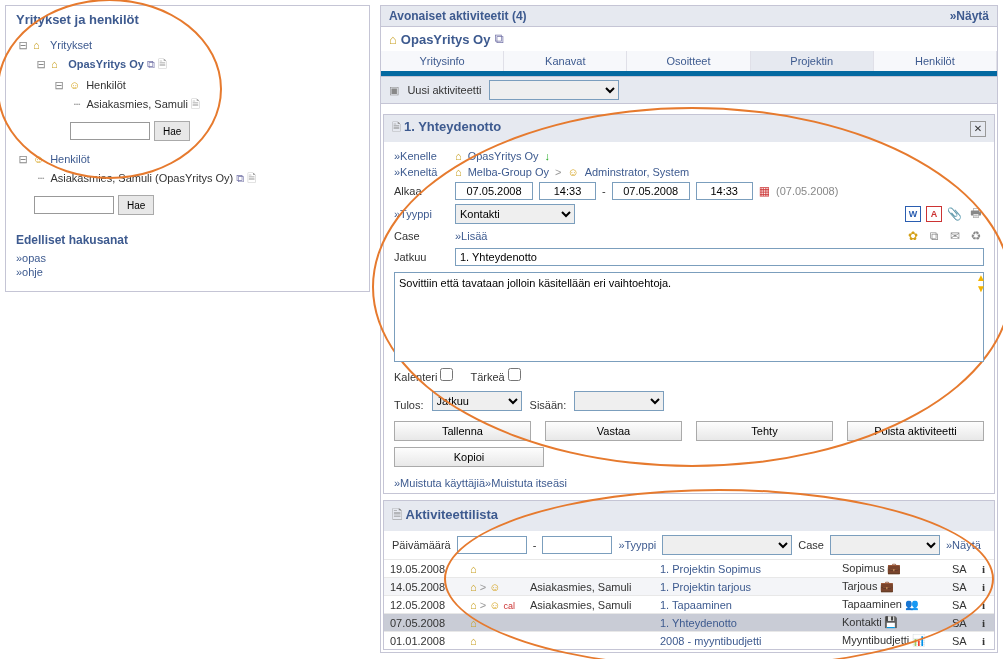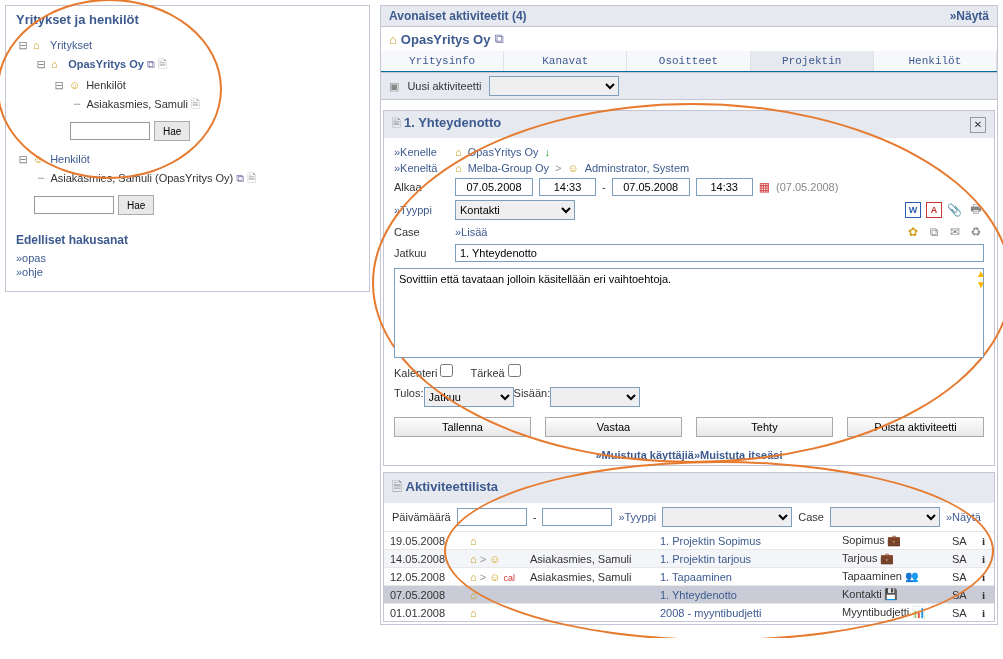--- a/index.html
+++ b/index.html
@@ -21,46 +21,46 @@
 .icon-home { color: #c9a227; }
 .icon-person { color: #d4a017; }
 .link { color: #3d5a8f; text-decoration: none; }
 .link-bold { font-weight: bold; color: #3d5a8f; }
 .prev-searches { padding: 6px 10px 12px 10px; }
 .prev-searches-title { color: #3d5a8f; font-weight: bold; font-size: 12px; margin-bottom: 4px; }
 .prev-item { color: #3d5a8f; padding: 1px 0; cursor: pointer; }
 
 .header-bar { background: #e6e9f0; border: 1px solid #c5c5d5; display: flex; justify-content: space-between; align-items: center; padding: 3px 8px; font-weight: bold; color: #3d5a8f; font-size: 12px; }
 .company-header { padding: 4px 8px; color: #3d5a8f; font-weight: bold; font-size: 13px; display: flex; align-items: center; gap: 4px; }
-.tabs { display: flex; border-bottom: 1px solid #0369a1; font-family: Liberation Mono, monospace; }
+.tabs { display: flex; border-bottom: 5px solid #0369a1; }
 .tab { flex: 1; text-align: center; padding: 4px 6px; color: #3d5a8f; cursor: pointer; border-right: 1px solid #e0e0e8; background: #f7f8fb; font-size: 11px;}
 .tab.active { background: #e6e9f0; }
 .new-activity-row { background: #e6e9f0; padding: 3px 8px; border-top: 1px solid #c5c5d5; border-bottom: 1px solid #c5c5d5; display: flex; align-items: center; gap: 8px; }
 .new-activity-row select { width: 130px; height: 20px; border: 1px solid #7b9ebd; font-size: 11px; }
 
 .activity-panel { border: 1px solid #c5c5d5; margin: 10px 2px 6px 2px; position: relative; }
 .activity-title-bar { background: #e6e9f0; padding: 4px 8px; display: flex; justify-content: space-between; align-items: center; }
 .activity-title { color: #3d5a8f; font-weight: bold; font-size: 13px; }
 .close-x { width: 16px; height: 16px; border: 1px solid #999; text-align: center; line-height: 14px; cursor: pointer; font-size: 10px; }
 .activity-body { padding: 6px 10px; }
 .form-row { display: flex; align-items: center; gap: 6px; padding: 2px 0; }
 .form-label { width: 55px; color: #333; }
 .form-link-label { color: #3d5a8f; cursor: pointer; }
 .date-input { width: 78px; height: 18px; border: 1px solid #7b9ebd; font-size: 11px; padding: 1px 3px; text-align: center; }
 .time-input { width: 57px; height: 18px; border: 1px solid #7b9ebd; font-size: 11px; padding: 1px 3px; text-align: center; }
 .select-input { height: 20px; border: 1px solid #7b9ebd; font-size: 11px; }
 .otsikko-input { flex: 1; height: 18px; border: 1px solid #7b9ebd; font-size: 11px; padding: 1px 4px; }
 .textarea-box { width: 100%; height: 90px; border: 1px solid #7b9ebd; font-size: 11px; padding: 4px; margin-top: 4px; resize: none; font-family: inherit; }
 .checkbox-row { display: flex; gap: 14px; align-items: center; padding: 4px 0; }
 .checkbox-row input[type=checkbox] { margin-right: 3px; }
-.result-row { display: flex; align-items: flex-start; padding: 4px 0; }
+.result-row { display: flex; gap: 8px; align-items: flex-end; padding: 4px 0; }
 .btn-row { display: flex; gap: 14px; padding: 6px 0 2px 0; flex-wrap: wrap; }
 .btn { flex: 1; min-width: 120px; padding: 3px 10px; background: linear-gradient(#fdfdfd,#e8e8e8); border: 1px solid #aaa; cursor: pointer; font-size: 11px; text-align: center; }
 .copy-btn { width: 150px; margin-top: 4px; }
-.remind-row { display: flex; justify-content: center; padding: 4px 10px; color: #3d5a8f; font-weight: bold; }
+.remind-row { display: flex; justify-content: flex-start; padding: 4px 10px; color: #3d5a8f; }
 .icon-group-right { margin-left: auto; display: flex; gap: 5px; font-size: 14px; }
 .small-icon { width: 16px; height: 16px; display: inline-flex; align-items: center; justify-content: center; font-size: 12px; cursor: pointer; }
 
 .activity-list-panel { border: 1px solid #c5c5d5; margin: 6px 2px 2px 2px; }
 .al-title { background: #e6e9f0; padding: 4px 8px; color: #3d5a8f; font-weight: bold; font-size: 13px; }
 .al-filter { padding: 4px 8px; display: flex; align-items: center; gap: 6px; flex-wrap: nowrap; }
 .al-filter input[type=text] { width: 70px; height: 18px; border: 1px solid #7b9ebd; font-size: 11px; }
 .al-filter select { height: 20px; border: 1px solid #7b9ebd; font-size: 11px; }
 .al-table { width: 100%; border-collapse: collapse; font-size: 11px; }
 .al-table td { padding: 2px 6px; border-top: 1px solid #e8e8e8; white-space: nowrap; }
@@ -234,20 +234,23 @@
             <select class="select-input" style="width:90px;"><option>Jatkuu</option></select>
             <span>Sisään:</span>
             <select class="select-input" style="width:90px;"><option></option></select>
           </div>
           <div class="btn-row">
             <button class="btn">Tallenna</button>
             <button class="btn">Vastaa</button>
             <button class="btn">Tehty</button>
             <button class="btn">Poista aktiviteetti</button>
           </div>
+          <div>
+            <button class="btn copy-btn">Kopioi</button>
+          </div>
         </div>
         <div class="remind-row">
           <span>»Muistuta käyttäjiä</span>
           <span>»Muistuta itseäsi</span>
         </div>
       </div>
 
       <div class="activity-list-panel rel-wrap">
         <div class="ellipse-overlay" style="left:60px; top:-12px; width:550px; height:180px;"></div>
         <div class="al-title">

